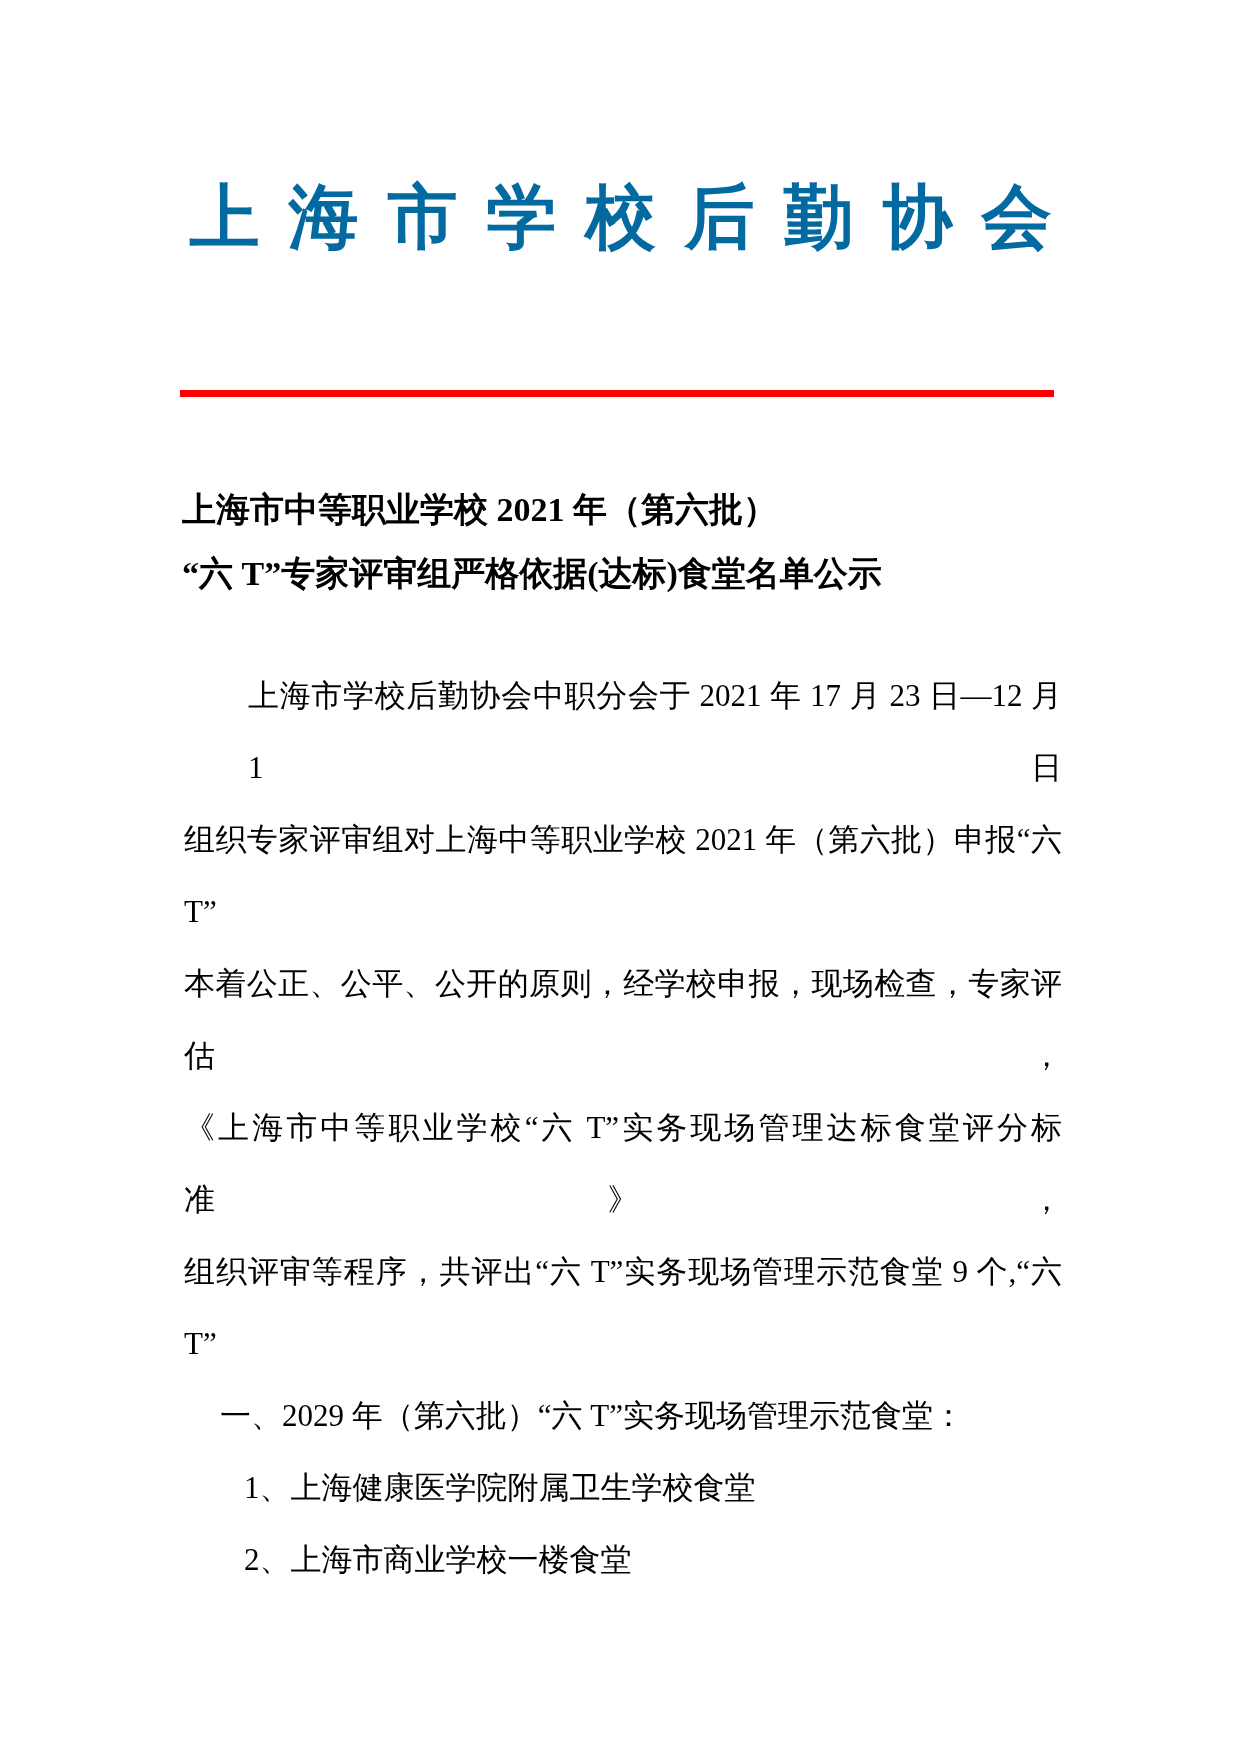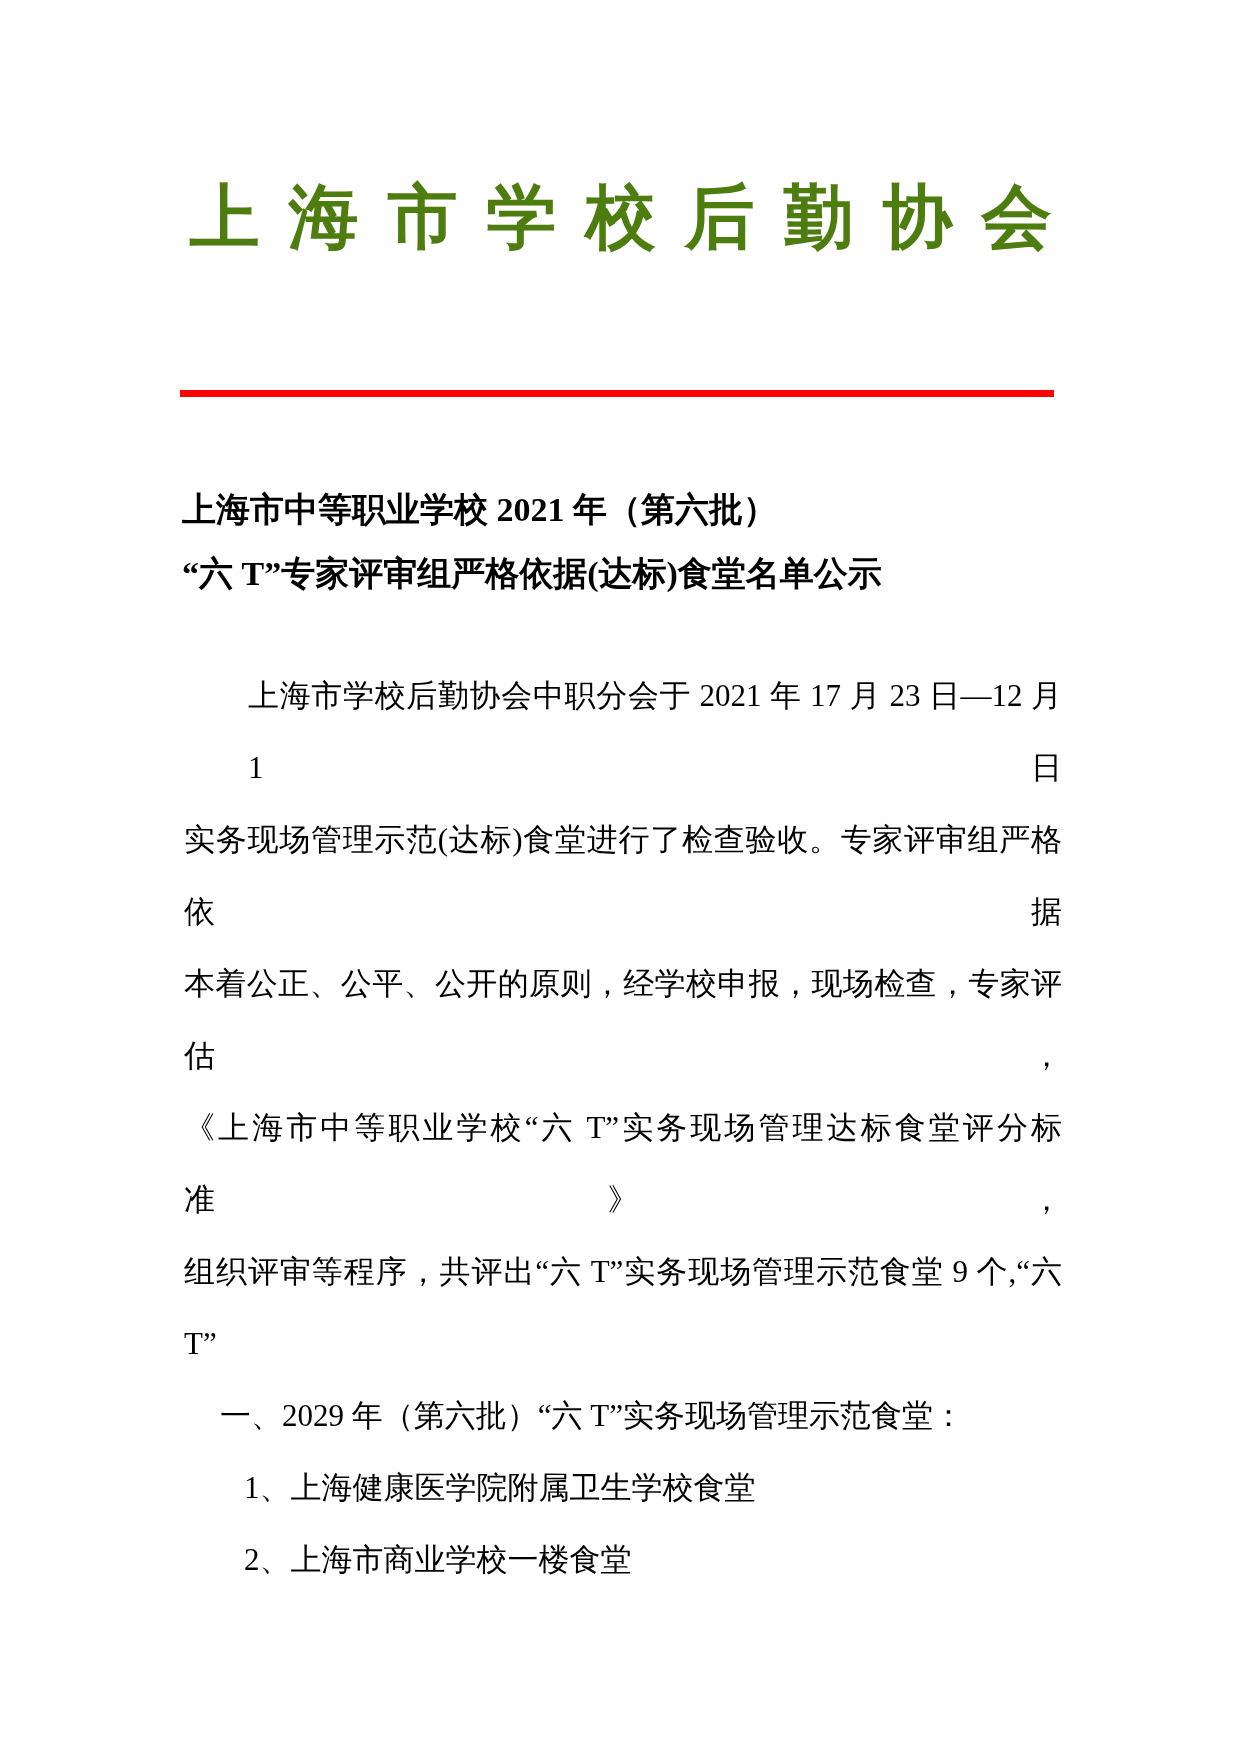--- a/index.html
+++ b/index.html
@@ -63,32 +63,32 @@
   }
   .l-parafirst { padding-left: 64px; }
   .l-heading   { padding-left: 36px; }
   .l-item      { padding-left: 60px; }
 </style>
 </head>
 <body>
 
 <div id="page" style="background: rgb(255, 255, 255);">
 
-  <div id="org-title" style="color: #4d7c0f;">上海市学校后勤协会</div>
+  <div id="org-title" style="color: #0369a1;">上海市学校后勤协会</div>
 
   <div id="divider" style="background: rgb(255, 0, 0);"></div>
 
   <div id="doc-title">
     <div class="title-line">上海市中等职业学校 2021 年（第六批）</div>
     <div class="title-line">“六 T”专家评审组严格依据(达标)食堂名单公示</div>
   </div>
 
   <div id="doc-body" style="color: rgb(0, 0, 0);">
       <div class="line justify l-parafirst">上海市学校后勤协会中职分会于 2021 年 17 月 23 日—12 月 1 日</div>
-      <div class="line justify">实务现场管理示范(达标)食堂进行了检查验收。专家评审组严格依据</div>
+      <div class="line justify">组织专家评审组对上海中等职业学校 2021 年（第六批）申报“六 T”</div>
       <div class="line justify">本着公正、公平、公开的原则，经学校申报，现场检查，专家评估，</div>
       <div class="line justify">《上海市中等职业学校“六 T”实务现场管理达标食堂评分标准》，</div>
       <div class="line justify">组织评审等程序，共评出“六 T”实务现场管理示范食堂 9 个,“六 T”</div>
       <div class="line l-heading">一、2029 年（第六批）“六 T”实务现场管理示范食堂：</div>
       <div class="line l-item">1、上海健康医学院附属卫生学校食堂</div>
       <div class="line l-item">2、上海市商业学校一楼食堂</div>
     </div>
 
 </div>
 

